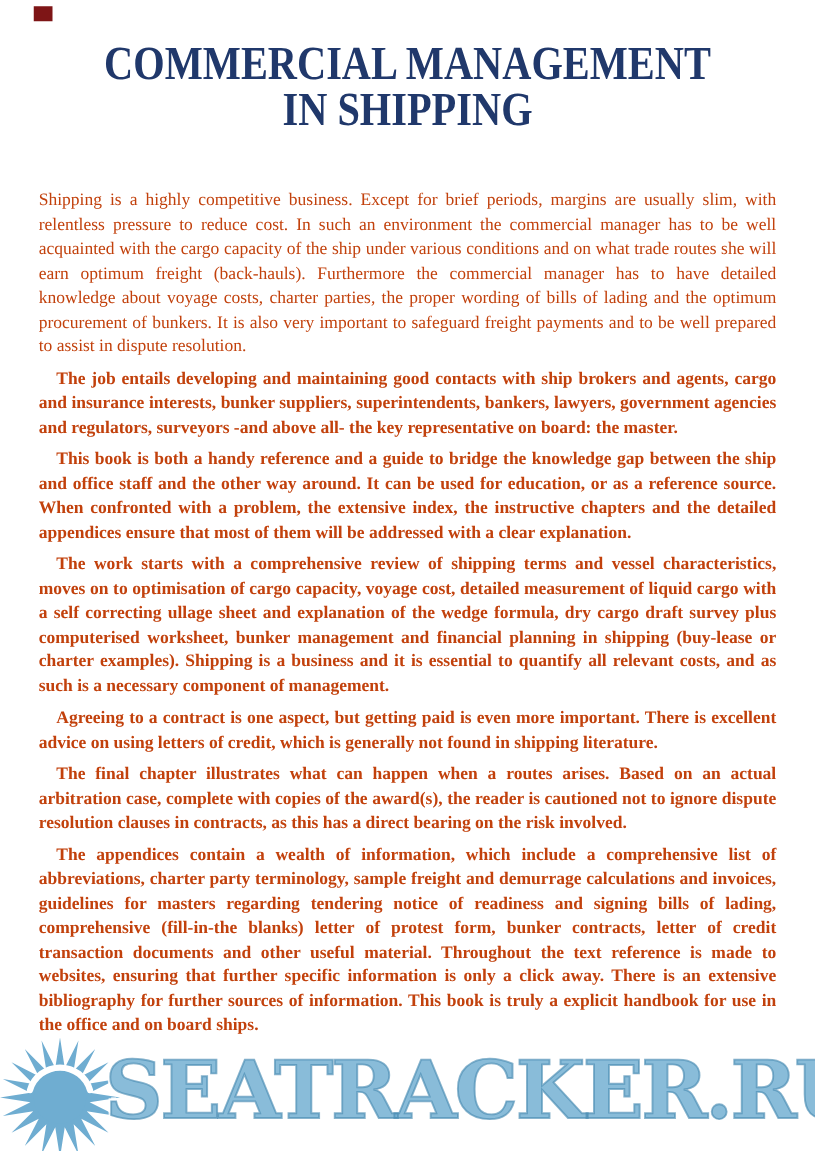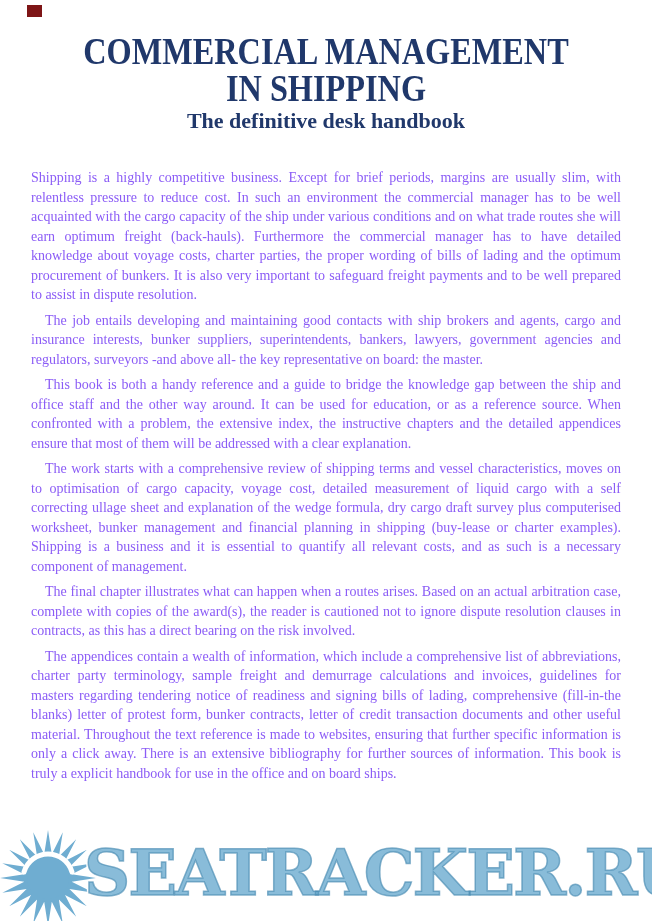--- a/index.html
+++ b/index.html
@@ -34,28 +34,28 @@
     position: absolute; top: 108px; left: 0; width: 652px;
     text-align: center;
     color: #20386b;
     font-weight: bold;
     font-size: 22px;
     line-height: 26px;
     margin: 0;
   }
 
   .content {
-    position: absolute; left: 31px; top: 168px; width: 590px;
-    color: #8b5cf6;
+    position: absolute; left: 31px; top: 151px; width: 590px;
+    color: #c2410c;
     font-size: 14px;
     line-height: 19.5px;
     text-align: justify;
   }
   .content p { margin: 0 0 6px 0; }
-  .content p:not(:first-child) { text-indent: 14px; }
+  .content p:not(:first-child) { text-indent: 14px; font-weight: bold; }
 
   .watermark {
     position: absolute; left: 0; top: 825px; width: 652px; height: 96px;
     pointer-events: none;
   }
   .sun {
     position: absolute; left: -4px; top: 1px;
     width: 104px; height: 104px;
   }
   .wm-text {
@@ -83,27 +83,27 @@
 
 <div class="page">
 
   <div class="corner-mark"></div>
 
   <h1 class="title-block">
     <span>COMMERCIAL MANAGEMENT</span><br>
     <span>IN SHIPPING</span>
   </h1>
 
-  <h2 class="subtitle">The definitive desk handbook</h2>
 
   <div class="content">
     <p>Shipping is a highly competitive business. Except for brief periods, margins are usually slim, with relentless pressure to reduce cost. In such an environment the commercial manager has to be well acquainted with the cargo capacity of the ship under various conditions and on what trade routes she will earn optimum freight (back-hauls). Furthermore the commercial manager has to have detailed knowledge about voyage costs, charter parties, the proper wording of bills of lading and the optimum procurement of bunkers. It is also very important to safeguard freight payments and to be well prepared to assist in dispute resolution.</p>
     <p>The job entails developing and maintaining good contacts with ship brokers and agents, cargo and insurance interests, bunker suppliers, superintendents, bankers, lawyers, government agencies and regulators, surveyors -and above all- the key representative on board: the master.</p>
     <p>This book is both a handy reference and a guide to bridge the knowledge gap between the ship and office staff and the other way around. It can be used for education, or as a reference source. When confronted with a problem, the extensive index, the instructive chapters and the detailed appendices ensure that most of them will be addressed with a clear explanation.</p>
     <p>The work starts with a comprehensive review of shipping terms and vessel characteristics, moves on to optimisation of cargo capacity, voyage cost, detailed measurement of liquid cargo with a self correcting ullage sheet and explanation of the wedge formula, dry cargo draft survey plus computerised worksheet, bunker management and financial planning in shipping (buy-lease or charter examples). Shipping is a business and it is essential to quantify all relevant costs, and as such is a necessary component of management.</p>
+    <p>Agreeing to a contract is one aspect, but getting paid is even more important. There is excellent advice on using letters of credit, which is generally not found in shipping literature.</p>
     <p>The final chapter illustrates what can happen when a routes arises. Based on an actual arbitration case, complete with copies of the award(s), the reader is cautioned not to ignore dispute resolution clauses in contracts, as this has a direct bearing on the risk involved.</p>
     <p>The appendices contain a wealth of information, which include a comprehensive list of abbreviations, charter party terminology, sample freight and demurrage calculations and invoices, guidelines for masters regarding tendering notice of readiness and signing bills of lading, comprehensive (fill-in-the blanks) letter of protest form, bunker contracts, letter of credit transaction documents and other useful material. Throughout the text reference is made to websites, ensuring that further specific information is only a click away. There is an extensive bibliography for further sources of information. This book is truly a explicit handbook for use in the office and on board ships.</p>
   </div>
 
   <div class="watermark">
     <svg class="sun" viewBox="-52 -52 104 104" xmlns="http://www.w3.org/2000/svg">
       <polygon points="0.0,-48.0 3.8,-23.7 14.8,-45.7 10.9,-21.4 28.2,-38.8 17.0,-17.0 38.8,-28.2 21.4,-10.9 45.7,-14.8 23.7,-3.8 48.0,-0.0 23.7,3.8 45.7,14.8 21.4,10.9 38.8,28.2 17.0,17.0 28.2,38.8 10.9,21.4 14.8,45.7 3.8,23.7 0.0,48.0 -3.8,23.7 -14.8,45.7 -10.9,21.4 -28.2,38.8 -17.0,17.0 -38.8,28.2 -21.4,10.9 -45.7,14.8 -23.7,3.8 -48.0,0.0 -23.7,-3.8 -45.7,-14.8 -21.4,-10.9 -38.8,-28.2 -17.0,-17.0 -28.2,-38.8 -10.9,-21.4 -14.8,-45.7 -3.8,-23.7" fill="#6fadd1"></polygon>
       <circle cx="0" cy="0" r="21" fill="#6fadd1"></circle>
       <path d="M -24 -6 A 25 25 0 0 1 24 -6" fill="none" stroke="#ffffff" stroke-width="5" stroke-linecap="round"></path>
     </svg>

